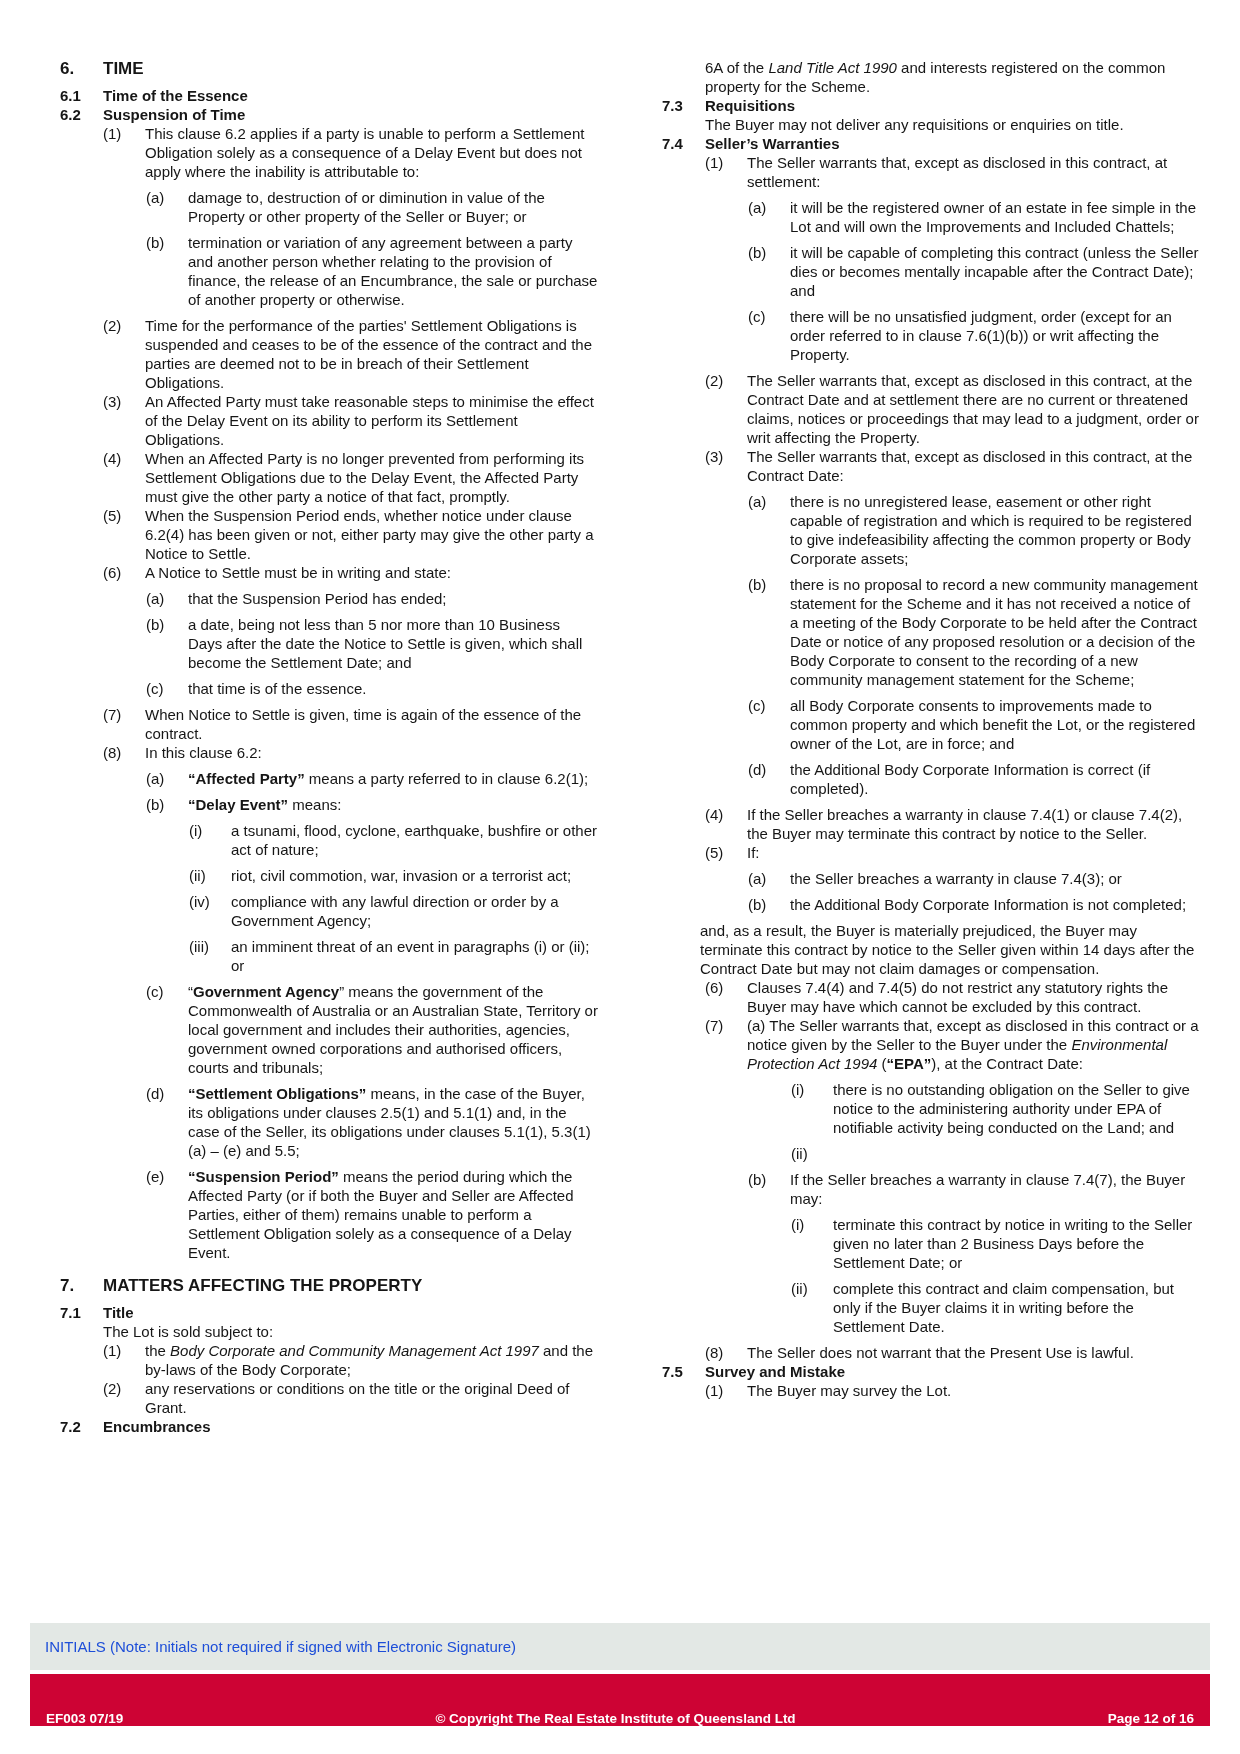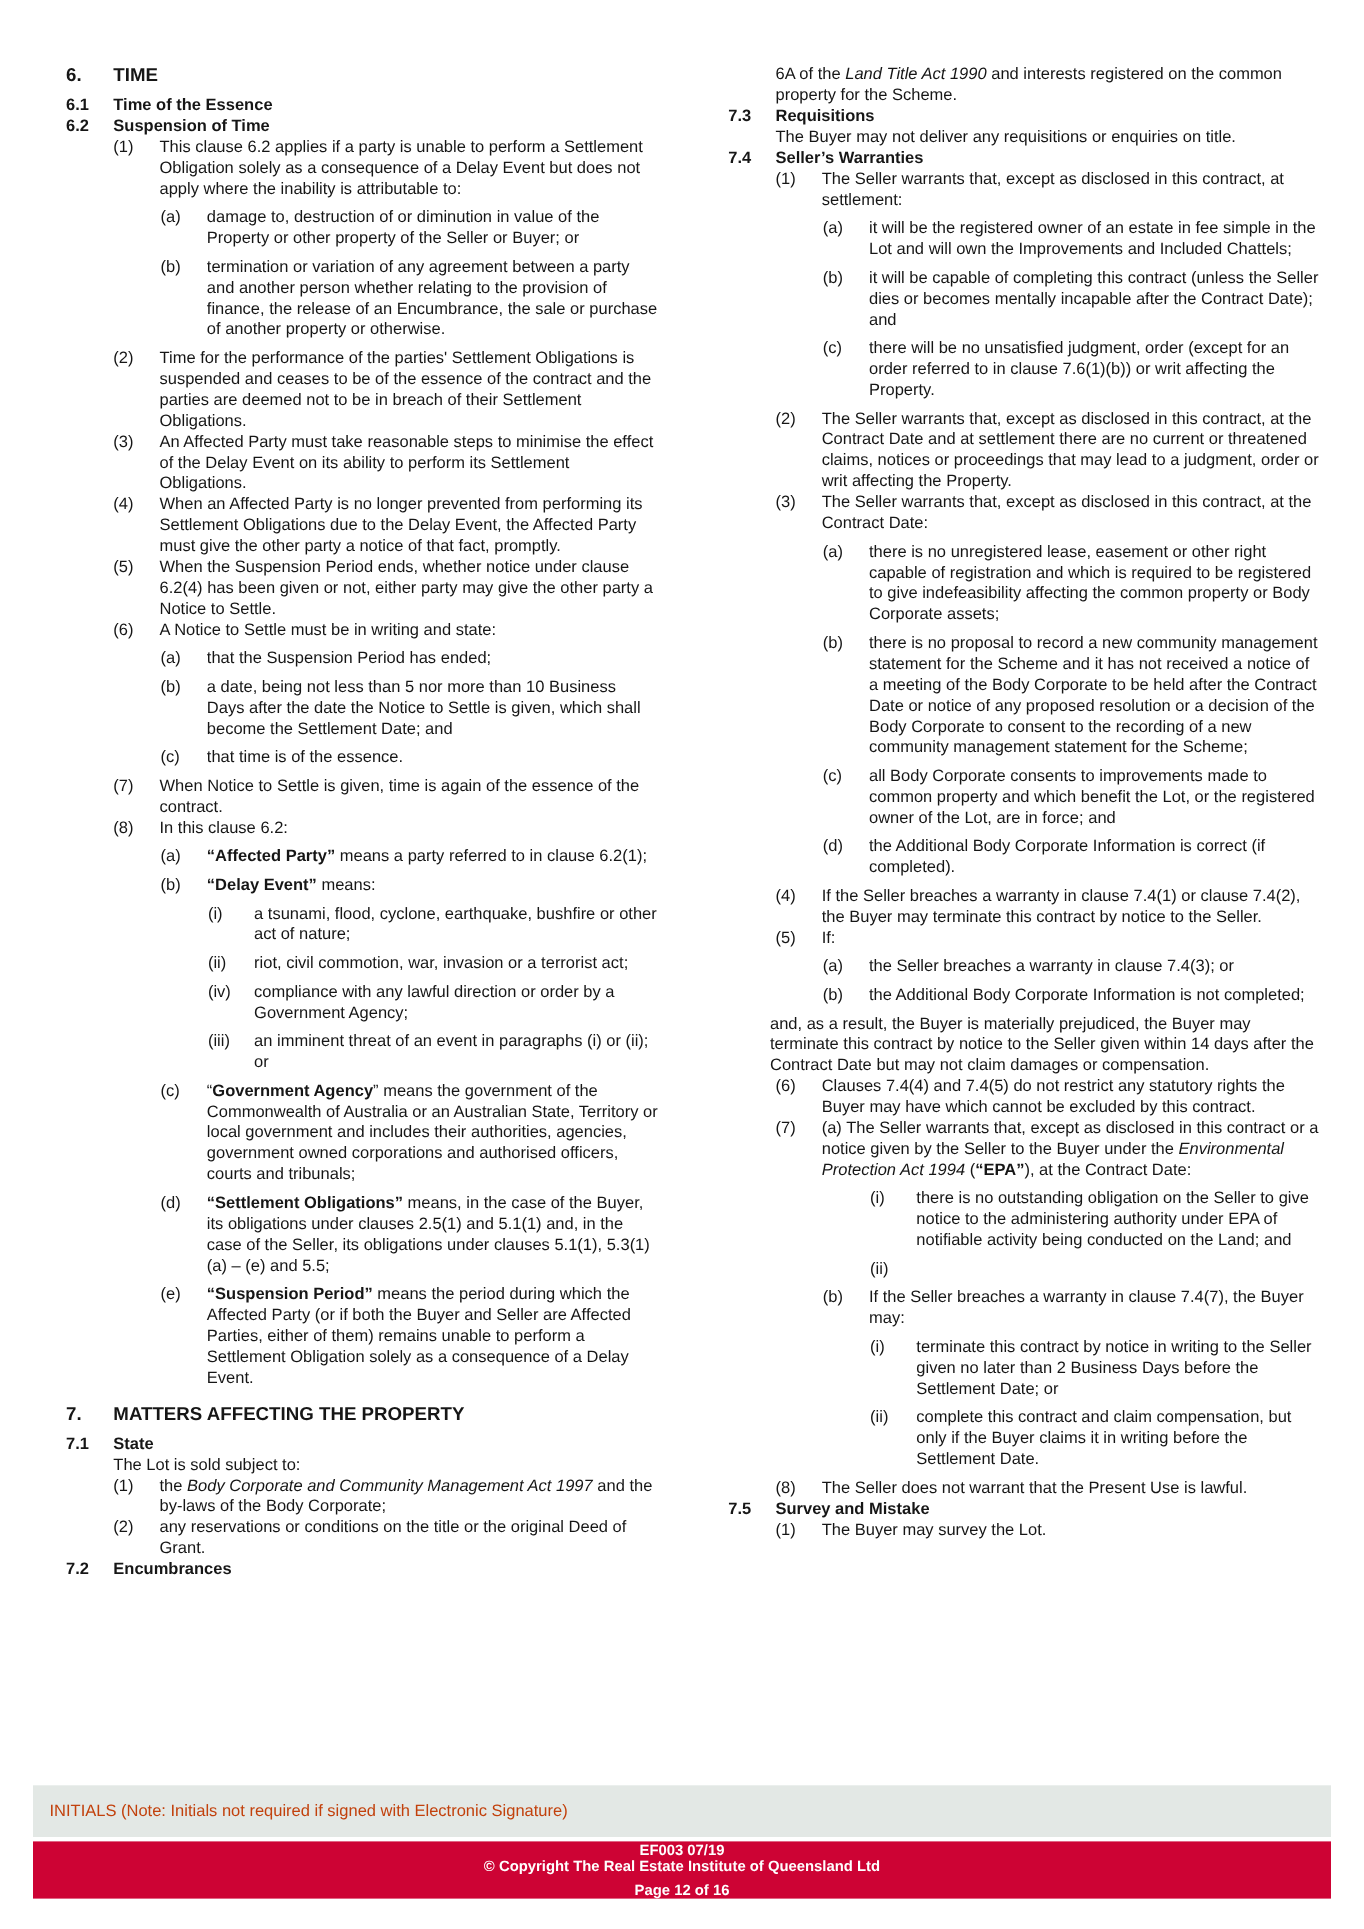--- a/index.html
+++ b/index.html
@@ -19,24 +19,24 @@
   .item.l2{margin-left:86px;}
   .item.l3{margin-left:129px;}
   .item .num{flex:0 0 42px;}
   .item .txt{flex:1;}
   .cont.l1{margin-left:38px;}
   .gap{margin-top:7px;}
   b{font-weight:bold;}
   i{font-style:italic;}
   .initials-box{position:absolute;left:30px;top:1623px;width:1180px;height:47px;
         background:#E3E8E5;display:flex;align-items:center;padding-left:15px;
-        box-sizing:border-box;font-size:15px;color:#c2410c;}
+        box-sizing:border-box;font-size:15px;color:#1d4ed8;}
   .footer-bar{position:absolute;left:30px;top:1674px;width:1180px;height:52px;
         background:#CD0334;color:#fff;font-weight:bold;font-size:13.5px;
-        display:flex;align-items:center;box-sizing:border-box;padding:0 16px;flex-direction:column;}
+        display:flex;align-items:flex-end;box-sizing:border-box;padding:0 16px;}
   .footer-bar .center{flex:1;text-align:center;}
 </style>
 </head>
 <body>
 
 <div class="page">
   <div class="col col-left">
       <div class="sec-heading">
         <span class="num">6.</span>
         <span class="txt"><span>TIME</span></span>
@@ -136,21 +136,21 @@
       <div class="item l2 gap">
         <span class="num">(e)</span>
         <span class="txt"><b>“Suspension Period”</b><span> means the period during which the Affected Party (or if both the Buyer and Seller are Affected Parties, either of them) remains unable to perform a Settlement Obligation solely as a consequence of a Delay Event.</span></span>
       </div>
       <div class="sec-heading">
         <span class="num">7.</span>
         <span class="txt"><span>MATTERS AFFECTING THE PROPERTY</span></span>
       </div>
       <div class="subheading">
         <span class="num">7.1</span>
-        <span class="txt"><span>State</span></span>
+        <span class="txt"><span>Title</span></span>
       </div>
       <div class="body-text"><span class="txt"><span>The Lot is sold subject to:</span></span></div>
       <div class="item l1">
         <span class="num">(1)</span>
         <span class="txt"><span>the </span><i>Body Corporate and Community Management Act 1997</i><span> and the by-laws of the Body Corporate;</span></span>
       </div>
       <div class="item l1">
         <span class="num">(2)</span>
         <span class="txt"><span>any reservations or conditions on the title or the original Deed of Grant.</span></span>
       </div>

